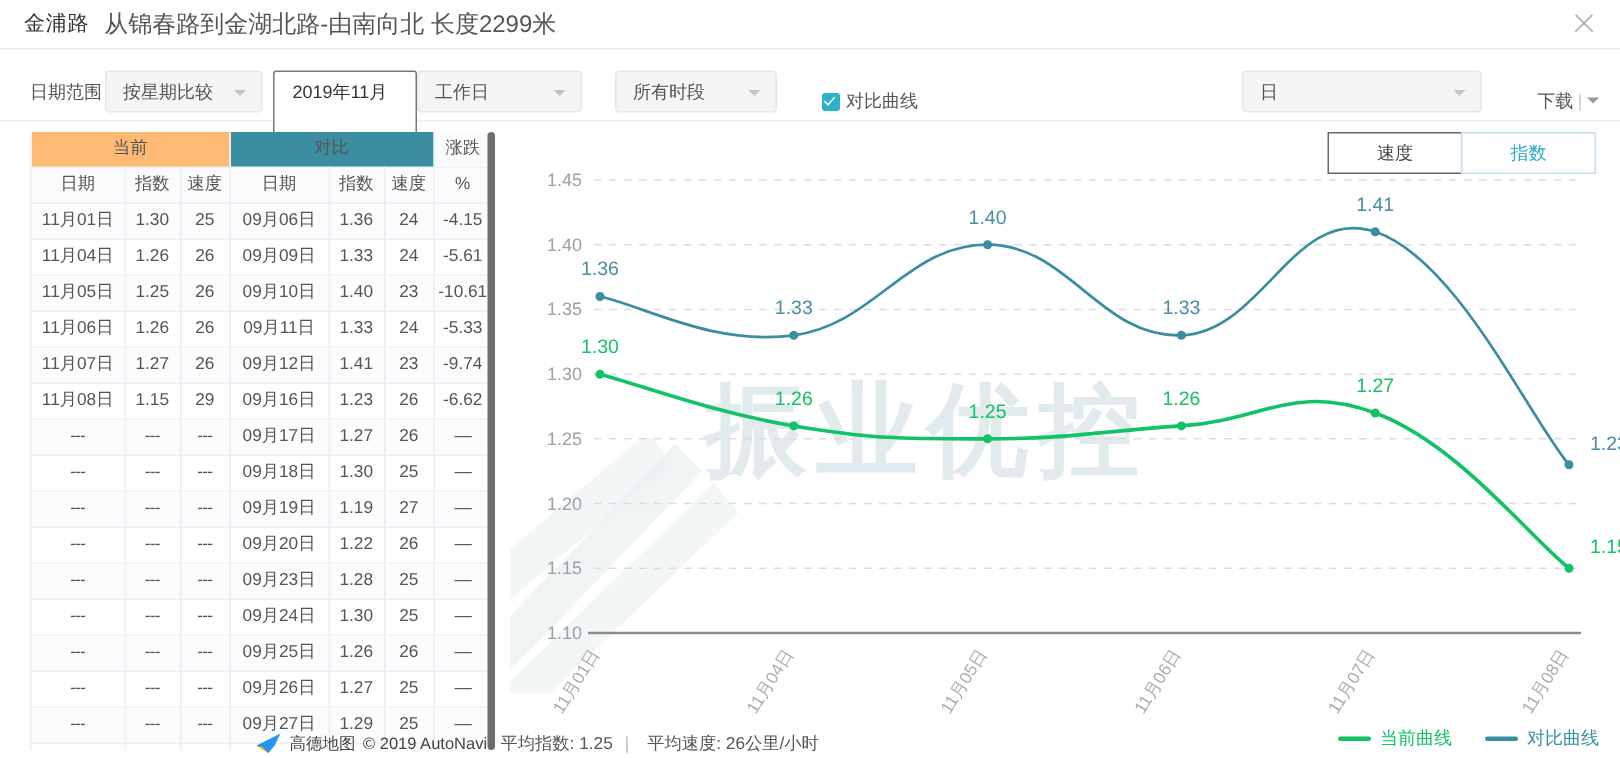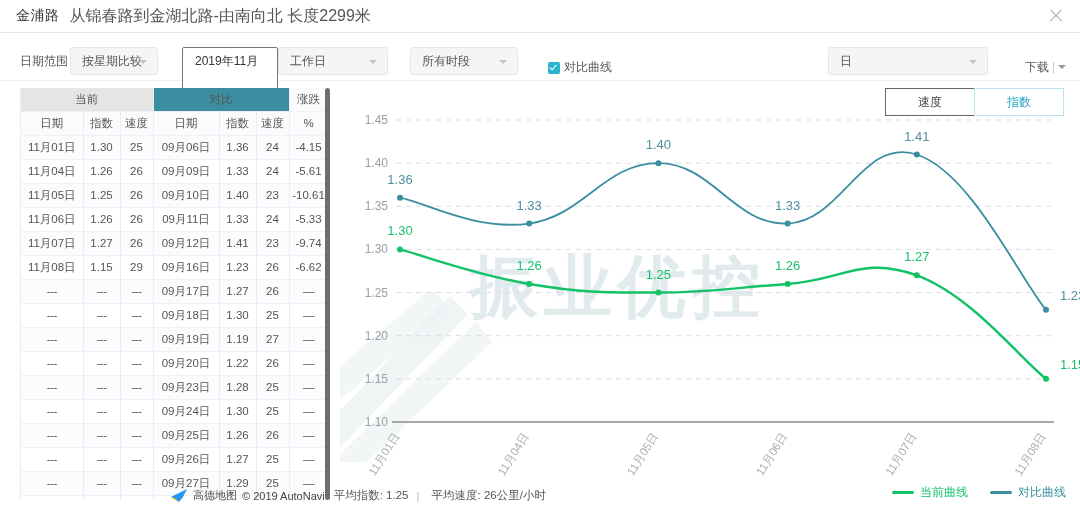--- a/index.html
+++ b/index.html
@@ -85,21 +85,21 @@
   table.grid th,table.grid td{
     font-weight:normal;font-size:11.5px;text-align:center;
     border-right:1px solid #e9edf2;border-bottom:1px solid #eef1f5;
     padding:0;height:23px;line-height:23px;color:#555;
     overflow:hidden;white-space:nowrap;
   }
   th.grp{
     color:#fff;font-size:12.5px;height:24px;line-height:24px;
     border-right:1px solid rgba(255,255,255,.25);border-bottom:none;
   }
-  th.grp.cur{background:#e5e5e5;}
+  th.grp.cur{background:#fdba74;}
   th.grp.cmp{background:#3a8ea0;}
   th.grp.chg{background:#fafbfc;color:#555;border-right:1px solid #e9edf2;}
   th.sub{background:#fafbfc;color:#666;height:24px;line-height:24px;font-size:11.5px;}
   td.pct{color:#17c26b;}
   td.dim{color:#b9bdc2;letter-spacing:-.5px;}
   tr.r-odd td{background:#fbfcfd;}
   tr.r-even td{background:#ffffff;}
   .scrollbar{
     position:absolute;left:325px;top:88px;width:5px;height:412px;
     background:#6e6e6e;border-radius:3px;cursor:pointer;
@@ -162,21 +162,21 @@
   <div class="titlebar">
     <span class="title-main">金浦路</span>
     <span class="title-sub">从锦春路到金湖北路-由南向北  长度2299米</span>
     <div class="close-btn"></div>
   </div>
 
   <div class="toolbar">
 
     <span class="tb-label" style="left:20px;top:13px;">日期范围</span>
 
-    <div class="sel" style="left:70px;top:42px;width:88px;margin-top:-28px;">
+    <div class="sel" style="left:70px;top:42px;width:105px;margin-top:-28px;">
       <span class="txt">按星期比较</span>
       <span class="caret"></span>
     </div>
 
     <div class="inputbox" style="left:182px;top:14px;width:96px;">
       <span class="txt">2019年11月</span>
     </div>
 
     <div class="sel" style="left:278px;top:14px;width:110px;">
       <span class="txt">工作日</span>

